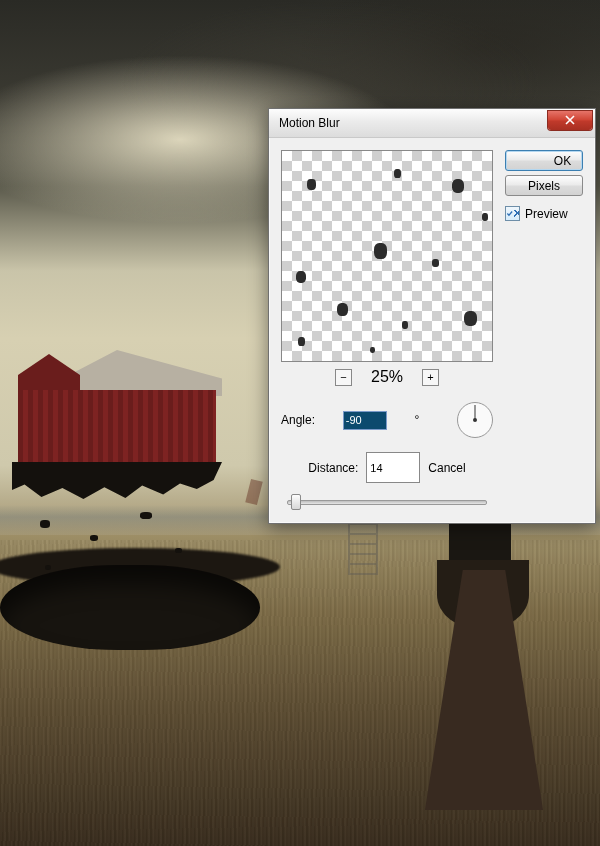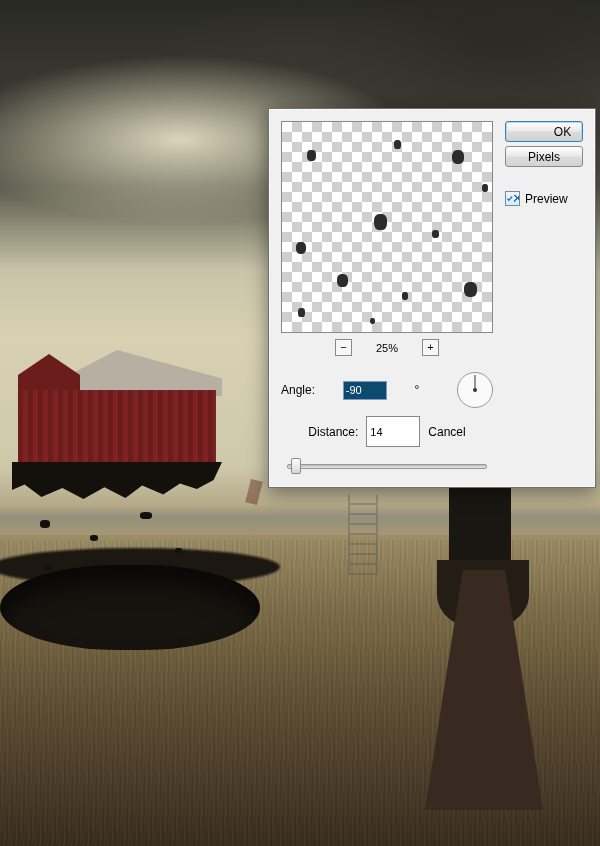--- a/index.html
+++ b/index.html
@@ -73,47 +73,47 @@
   .preview{width:210px;height:210px;border:1px solid #888;margin:0 auto;position:relative;overflow:hidden;}
   .checker{position:absolute;inset:0;
     background-image:
       linear-gradient(45deg,#cfcfcf 25%,transparent 25%,transparent 75%,#cfcfcf 75%),
       linear-gradient(45deg,#cfcfcf 25%,transparent 25%,transparent 75%,#cfcfcf 75%);
     background-color:#ffffff;background-size:20px 20px;background-position:0 0,10px 10px;}
   .particles span{position:absolute;background:#2c2c2c;border-radius:40%;}
   
   .zoomrow{display:flex;align-items:center;justify-content:center;gap:18px;margin-top:6px;}
   .zbtn{width:15px;height:15px;border:1px solid #888;background:#f7f7f7;display:flex;align-items:center;justify-content:center;font-size:11px;line-height:1;cursor:pointer;}
-  .zlbl{font-size:11px;min-width:34px;text-align:center;}
+  .zlbl{font-size:16px;min-width:34px;text-align:center;}
   
   .ctrlrow{display:flex;align-items:center;gap:8px;margin-top:16px;justify-content:space-between;}
   .ctrlrow label{font-size:12px;}
   .numinput{width:38px;height:17px;border:1px solid #7a9ac9;background:#fff;font-size:11px;padding:0 2px;}
   .numinput.sel{background:#0c4a6e;color:#fff;}
   .deg{font-size:12px;}
   
   .anglewheel{width:34px;height:34px;border:1px solid #999;border-radius:50%;background:#fafafa;position:relative;margin-left:10px;}
   .anglewheel .needle{position:absolute;left:50%;top:50%;width:1px;height:15px;background:#333;transform-origin:top center;transform:translate(-50%,0) rotate(180deg);}
   .anglewheel .hub{position:absolute;left:50%;top:50%;width:4px;height:4px;margin:-2px 0 0 -2px;background:#333;border-radius:50%;}
   
-  .distrow{display:flex;align-items:center;gap:8px;margin-top:8px;justify-content:center;}
+  .distrow{display:flex;align-items:center;gap:8px;margin-top:14px;justify-content:center;}
   .distrow label{font-size:12px;}
   .distinput{width:46px;height:17px;border:1px solid #888;background:#fff;font-size:11px;padding:6px 3px;}
   .unit{font-size:12px;}
   
   .sliderwrap{margin:10px 6px 0 6px;}
   .slider{position:relative;height:16px;}
   .slider-track{position:absolute;left:0;right:0;top:7px;height:3px;background:linear-gradient(to bottom,#bdbdbd,#e6e6e6);border:1px solid #999;border-radius:2px;}
   .slider-thumb{position:absolute;top:1px;width:10px;height:16px;left:4px;}
   .slider-thumb::before{content:"";position:absolute;inset:0;background:linear-gradient(to bottom,#fdfdfd,#d8d8d8);border:1px solid #8a8a8a;border-radius:2px;}
   
   .winbtn{height:21px;border:1px solid #8a8a8a;border-radius:3px;background:linear-gradient(to bottom,#fefefe 0%,#eaeaea 48%,#dcdcdc 52%,#d2d2d2 100%);
     font-size:12px;cursor:pointer;padding:0;}
   .winbtn.primary{border:1px solid #3c7fb1;box-shadow:0 0 0 1px #b4d7f0 inset;padding-left:37px;}
-  .chkrow{display:flex;align-items:center;gap:5px;margin-top:20px;}
+  .chkrow{display:flex;align-items:center;gap:5px;margin-top:6px;}
   .chk{width:13px;height:13px;border:1px solid #6e8ea8;background:#fff;display:flex;align-items:center;justify-content:center;}
   .chk.checked::after{content:"";width:8px;height:8px;background:
     linear-gradient(135deg,transparent 42%,#2e6fb5 42% 58%,transparent 58%),
     linear-gradient(45deg,transparent 55%,#2e6fb5 55% 71%,transparent 71%);
   }
   .chk.checked{background:linear-gradient(to bottom,#eef6fc,#d7ecfb);}
   .chk.checked svg{width:11px;height:11px;}
 </style>
 </head>
 <body>
@@ -143,20 +143,28 @@
   <div class="ladder"></div>
 
   <div class="figure">
     <div class="fig-torso"></div>
     <div class="fig-skirt2"></div>
     <div class="fig-skirt"></div>
   </div>
 </div>
 
 <div class="dialog">
+  <div class="titlebar">
+    <span class="ttl">Motion Blur</span>
+    <button class="closebtn">
+      <svg viewBox="0 0 10 10">
+          <path d="M1 1 L9 9 M9 1 L1 9" stroke="#fff" stroke-width="1.6" fill="none"></path>
+        </svg>
+    </button>
+  </div>
 
   <div class="body">
     <div class="leftcol">
       <div class="preview">
         <div class="checker"></div>
         <div class="particles">
           <span style="left:25px;top:28px;width:9px;height:11px"></span>
           <span style="left:112px;top:18px;width:7px;height:9px"></span>
           <span style="left:170px;top:28px;width:12px;height:14px"></span>
           <span style="left:200px;top:62px;width:6px;height:8px"></span>

